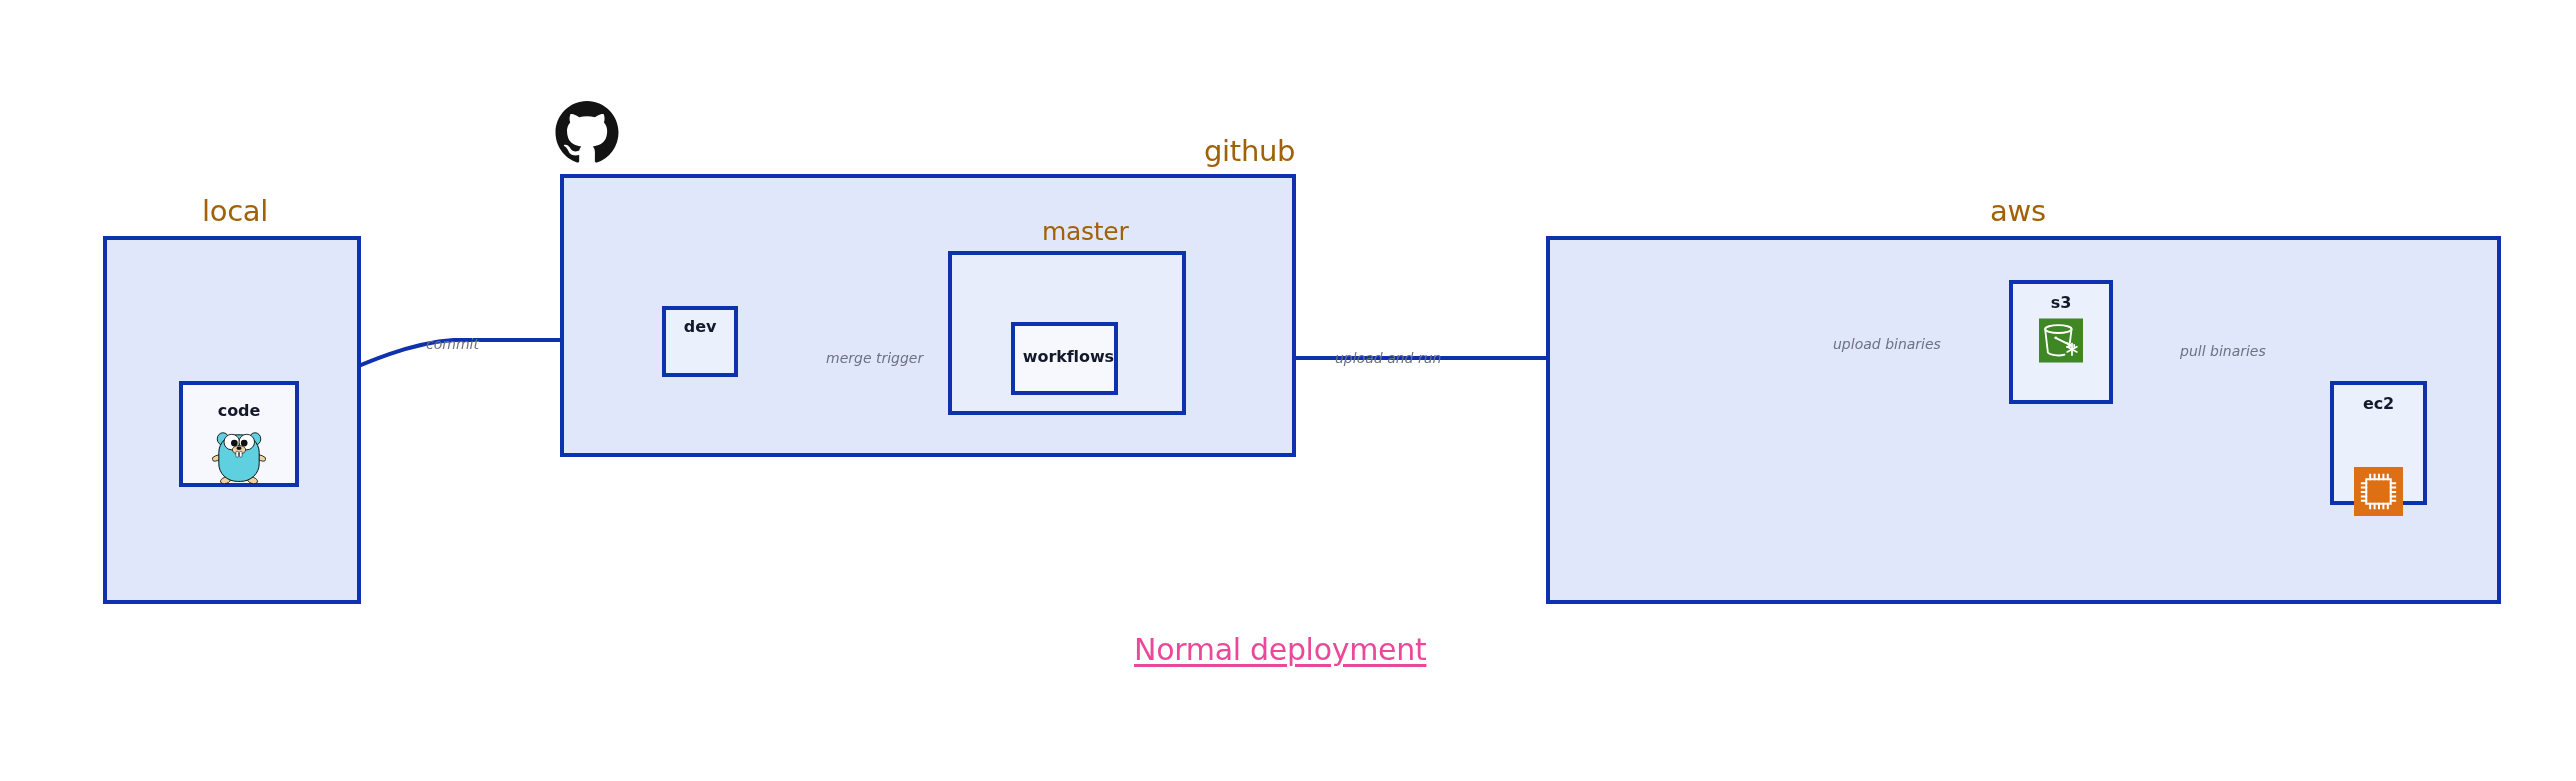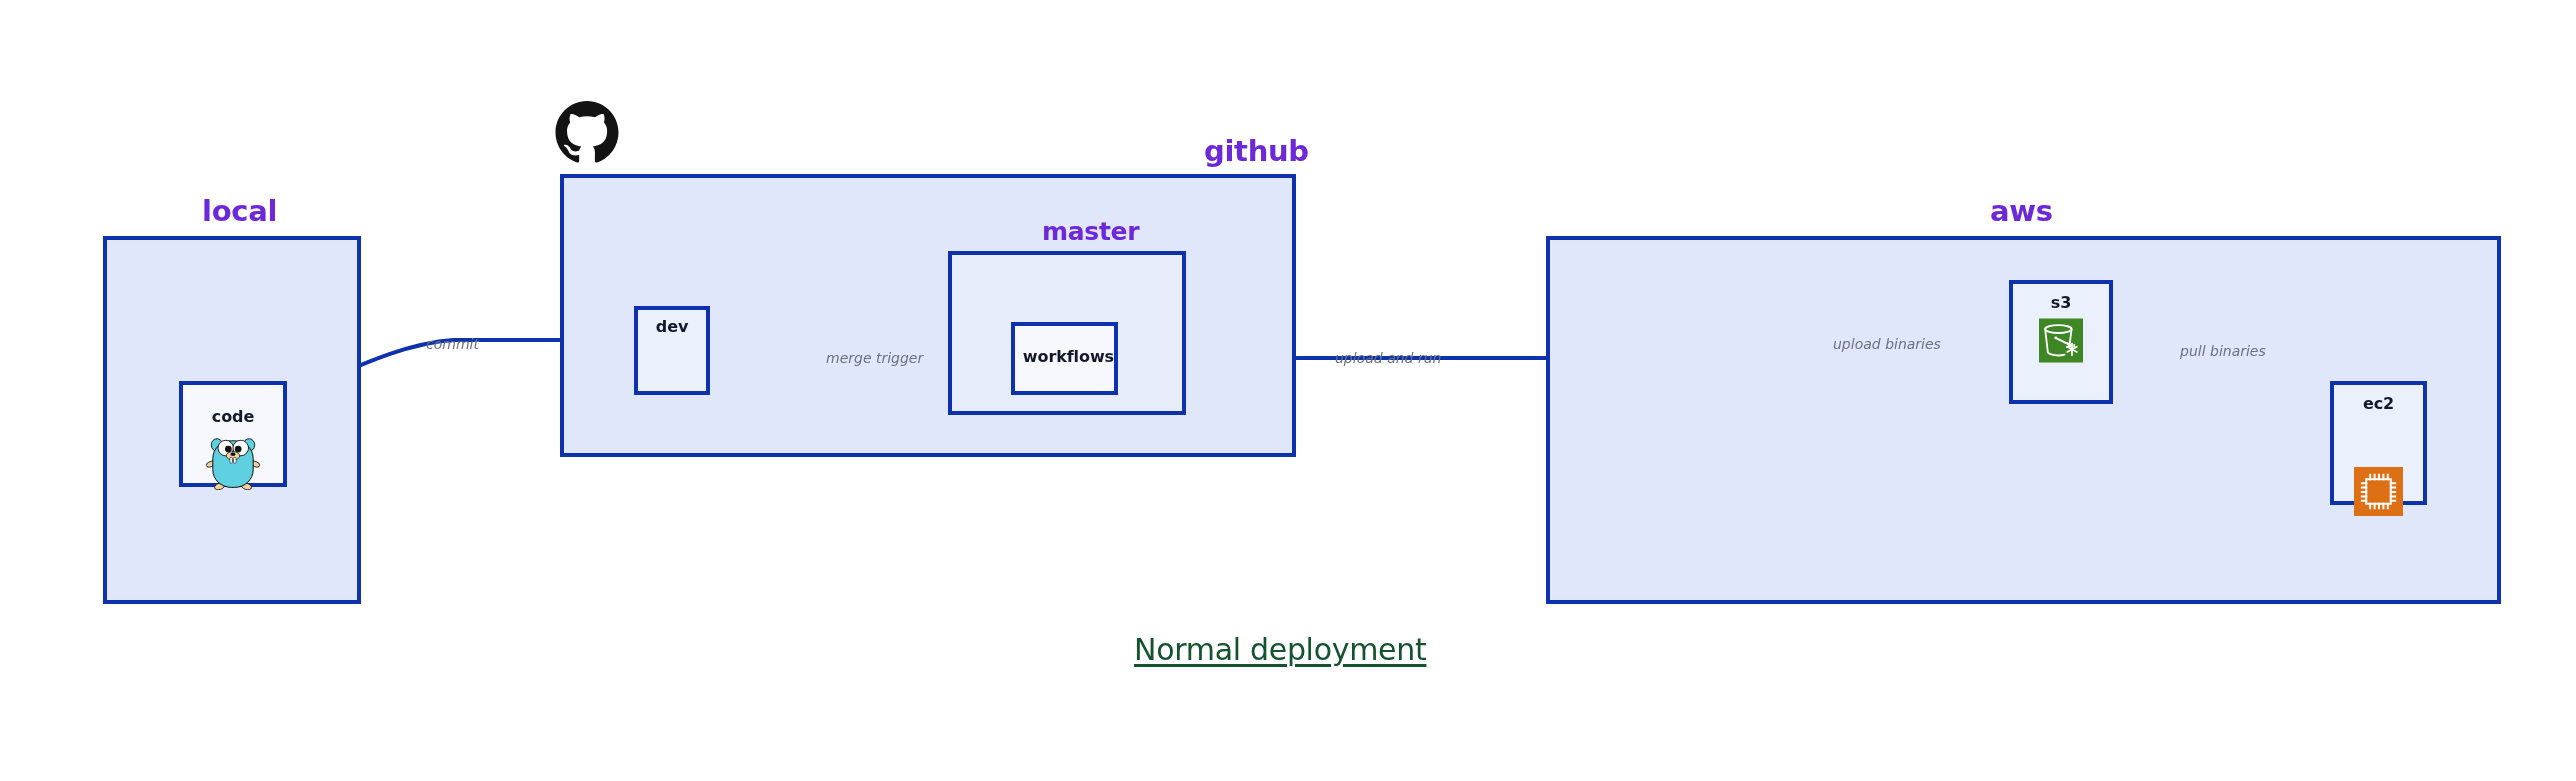--- a/index.html
+++ b/index.html
@@ -23,23 +23,23 @@
 
   
   .group-box {
     position: absolute;
     background: #e1e7fa;
     border: 4.6px solid #0e31ad;
     box-sizing: border-box;
   }
   .group-label {
     position: absolute;
-    color: #6d28d9;
+    color: #a16207;
     font-size: 29px;
-    font-weight: 700;
+    font-weight: 400;
     letter-spacing: -0.3px;
     white-space: nowrap;
     line-height: 1;
   }
 
   .sub-box {
     position: absolute;
     background: #e7edfb;
     border: 4.1px solid #0e31ad;
     box-sizing: border-box;
@@ -72,21 +72,21 @@
     font-style: italic;
     font-weight: 400;
     white-space: nowrap;
     line-height: 1;
     background: transparent;
   }
 
   
   #diagram-title {
     position: absolute;
-    color: #14532d;
+    color: #ec4899;
     font-size: 30px;
     font-weight: 400;
     letter-spacing: -0.3px;
     white-space: nowrap;
     text-decoration: underline;
     text-underline-offset: 4.1px;
     text-decoration-thickness: 2.6px;
     line-height: 1;
   }
 
@@ -122,21 +122,21 @@
 
     <path d="M 3403,668 L 3900,668" fill="none" stroke="#0e31ad" stroke-width="8" marker-end="url(#arrowhead)"></path>
 
     <path d="M 4080,733 C 4180,733 4230,760 4300,800 C 4370,840 4420,860 4515,890" fill="none" stroke="#0e31ad" stroke-width="8" marker-end="url(#arrowhead)"></path>
   </svg>
 
   <div class="group-label" style="left:202px; top:197px;">local</div>
 
   <div class="group-box" style="left:103px; top:236px; width:258px; height:368px;"></div>
 
-  <div class="node-box white" style="left:179px; top:381px; width:108px; height:106px; padding-top:24px;">
+  <div class="node-box white" style="left:179px; top:381px; width:120px; height:106px; padding-top:18px;">
     <div class="node-label">code</div>
     <div class="icon-wrap" style="position:relative; margin-top:7.2px;">
       <svg class="icon-svg" style="position:relative;" width="54" height="58" viewBox="0 0 104 112">
 
         <ellipse cx="21" cy="25" rx="11" ry="12" fill="#5fd0df" stroke="#000" stroke-width="1.6"></ellipse>
         <ellipse cx="83" cy="25" rx="11" ry="12" fill="#5fd0df" stroke="#000" stroke-width="1.6"></ellipse>
 
         <ellipse cx="9" cy="62" rx="9" ry="5" fill="#f2d1a0" stroke="#000" stroke-width="1.4" transform="rotate(-20 9 62)"></ellipse>
         <ellipse cx="95" cy="62" rx="9" ry="5" fill="#f2d1a0" stroke="#000" stroke-width="1.4" transform="rotate(20 95 62)"></ellipse>
 
@@ -170,21 +170,21 @@
                .51.56.82 1.27.82 2.15 0 3.07-1.87 3.75-3.65 3.95.29.25.54.73.54 1.48
                0 1.07-.01 1.93-.01 2.2 0 .21.15.46.55.38A8.013 8.013 0 0 0 16 8
                c0-4.42-3.58-8-8-8z"></path>
     </svg>
   </div>
 
   <div class="group-label" style="left:1204px; top:137px;">github</div>
 
   <div class="group-box" style="left:560px; top:174px; width:736px; height:283px;"></div>
 
-  <div class="node-box" style="left:634px; top:306px; width:76px; height:89px; padding-top:9.3px;">
+  <div class="node-box" style="left:662px; top:306px; width:76px; height:71px; padding-top:9.3px;">
     <div class="node-label">dev</div>
   </div>
 
   <div class="group-label" style="left:1042px; top:219px; font-size:25px;">master</div>
 
   <div class="sub-box" style="left:948px; top:251px; width:238px; height:164px;"></div>
 
   <div class="node-box white" style="left:1011px; top:322px; width:107px; height:73px; padding-top:23px;align-items:flex-end;">
     <div class="node-label">workflows</div>
   </div>

